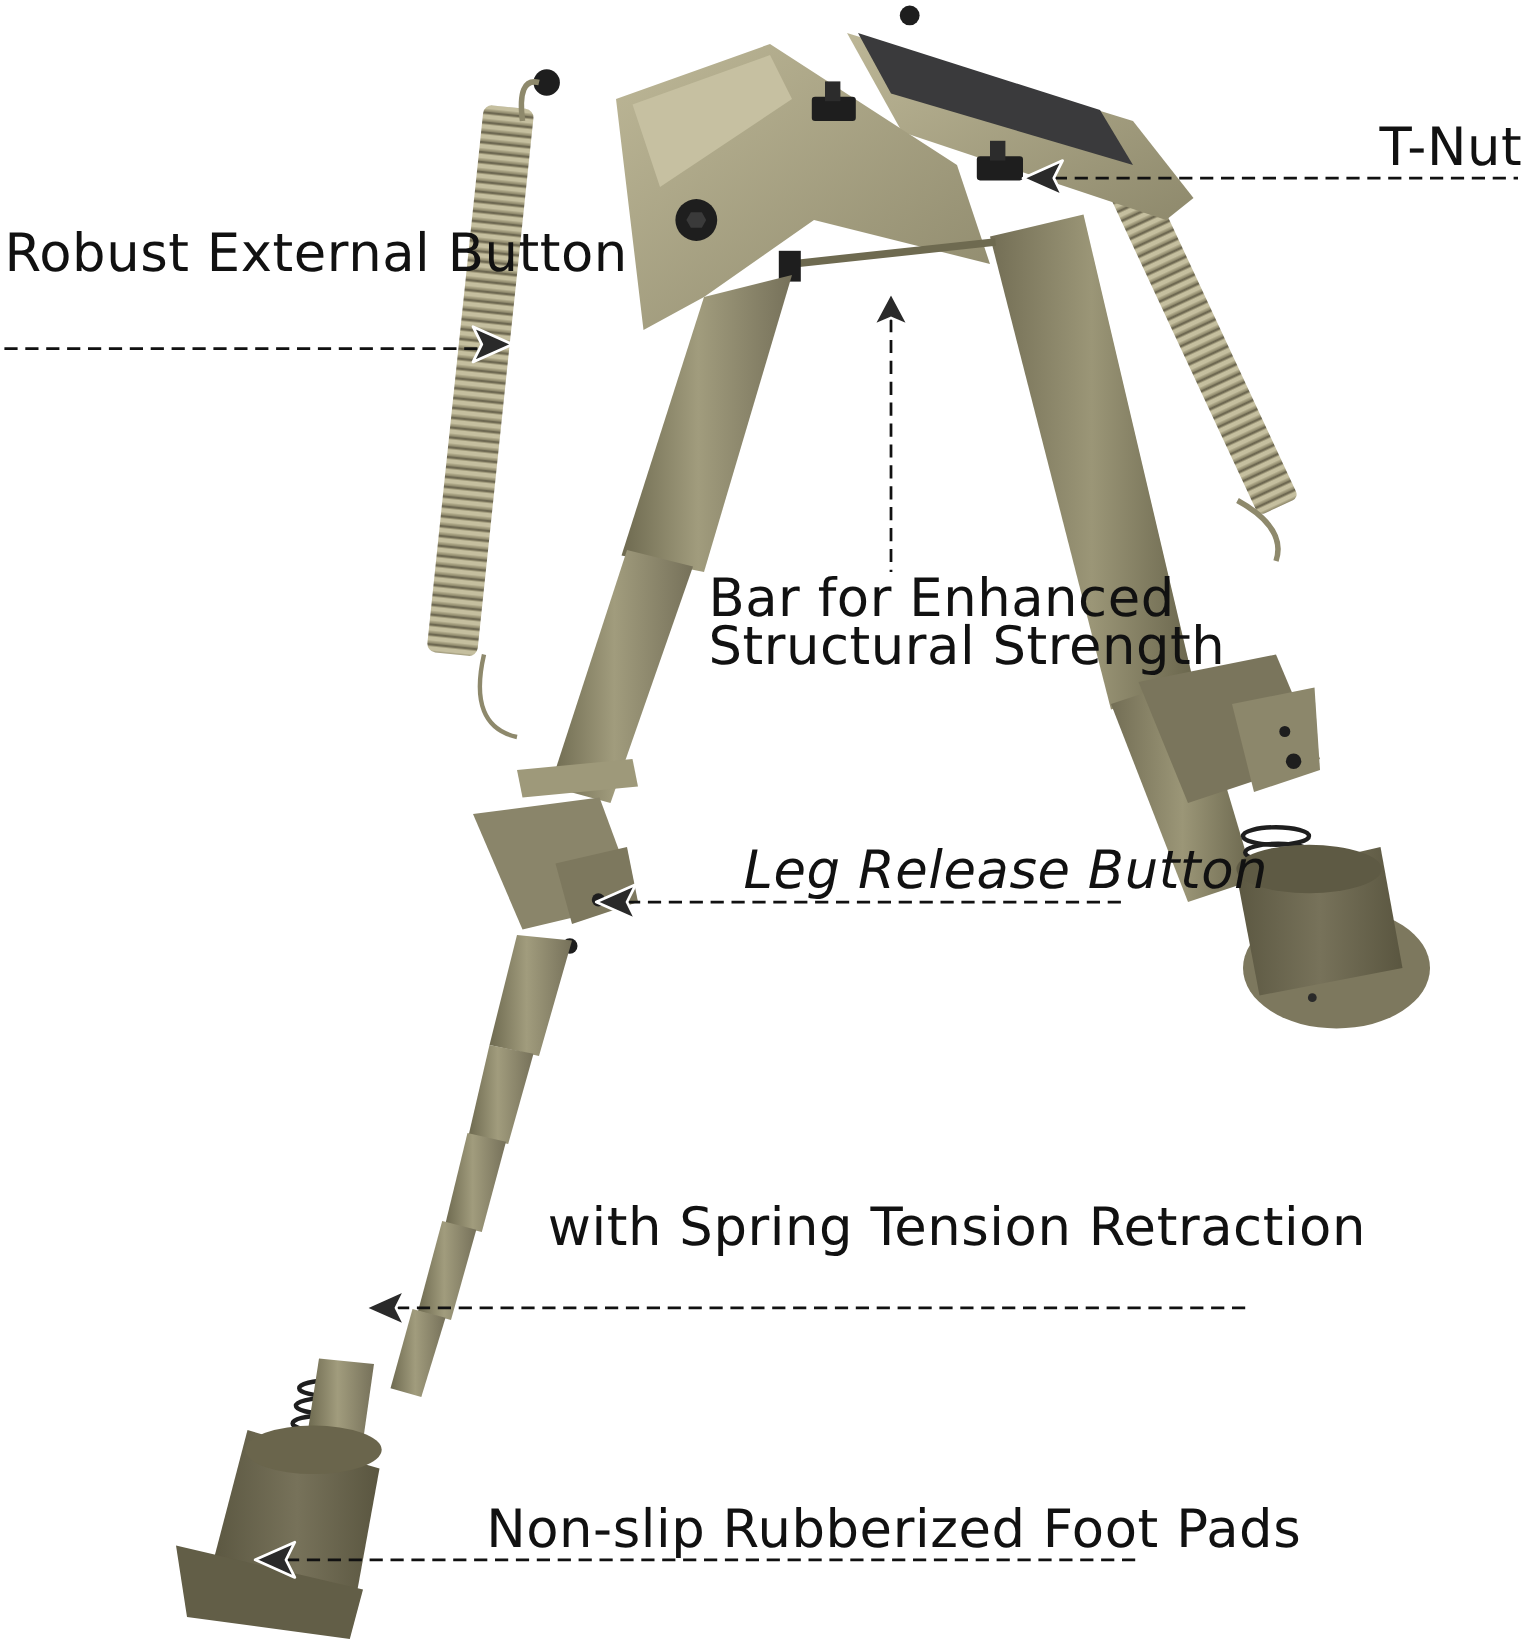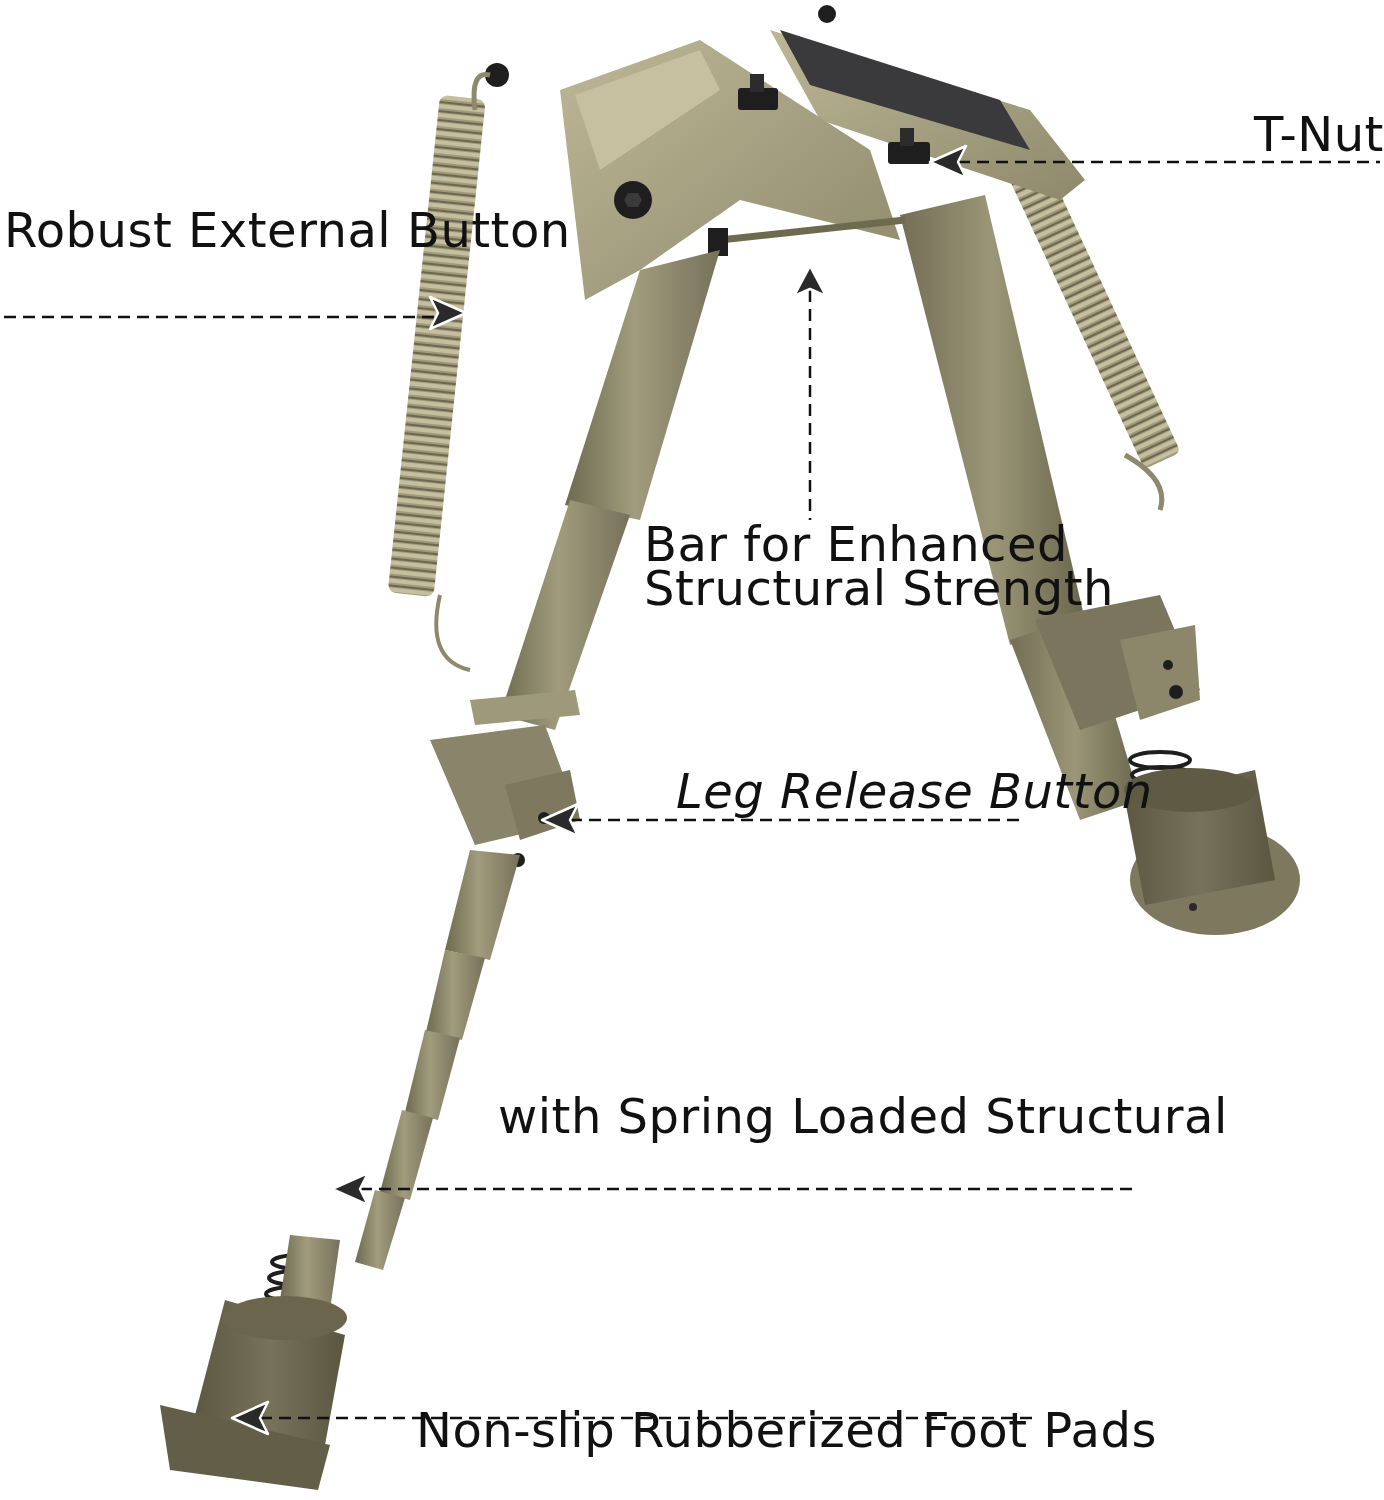--- a/index.html
+++ b/index.html
@@ -160,18 +160,18 @@
 <div class="label" style="left:644px; top:522px; width:362px;">
   <span>Bar for Enhanced</span>
   <span>Structural Strength</span>
 </div>
 
 <div class="label" style="left:676px; top:769px;font-style:italic;">
   <span>Leg Release Button</span>
 </div>
 
 <div class="label" style="left:498px; top:1094px; width:578px;">
-  <span>with Spring Loaded Structural</span>
+  <span>with Spring Tension Retraction</span>
 </div>
 
-<div class="label" style="left:416px; top:1368px;margin-top:40px;">
+<div class="label" style="left:442px; top:1368px;">
   <span>Non-slip Rubberized Foot Pads</span>
 </div>
 
 </body></html>

